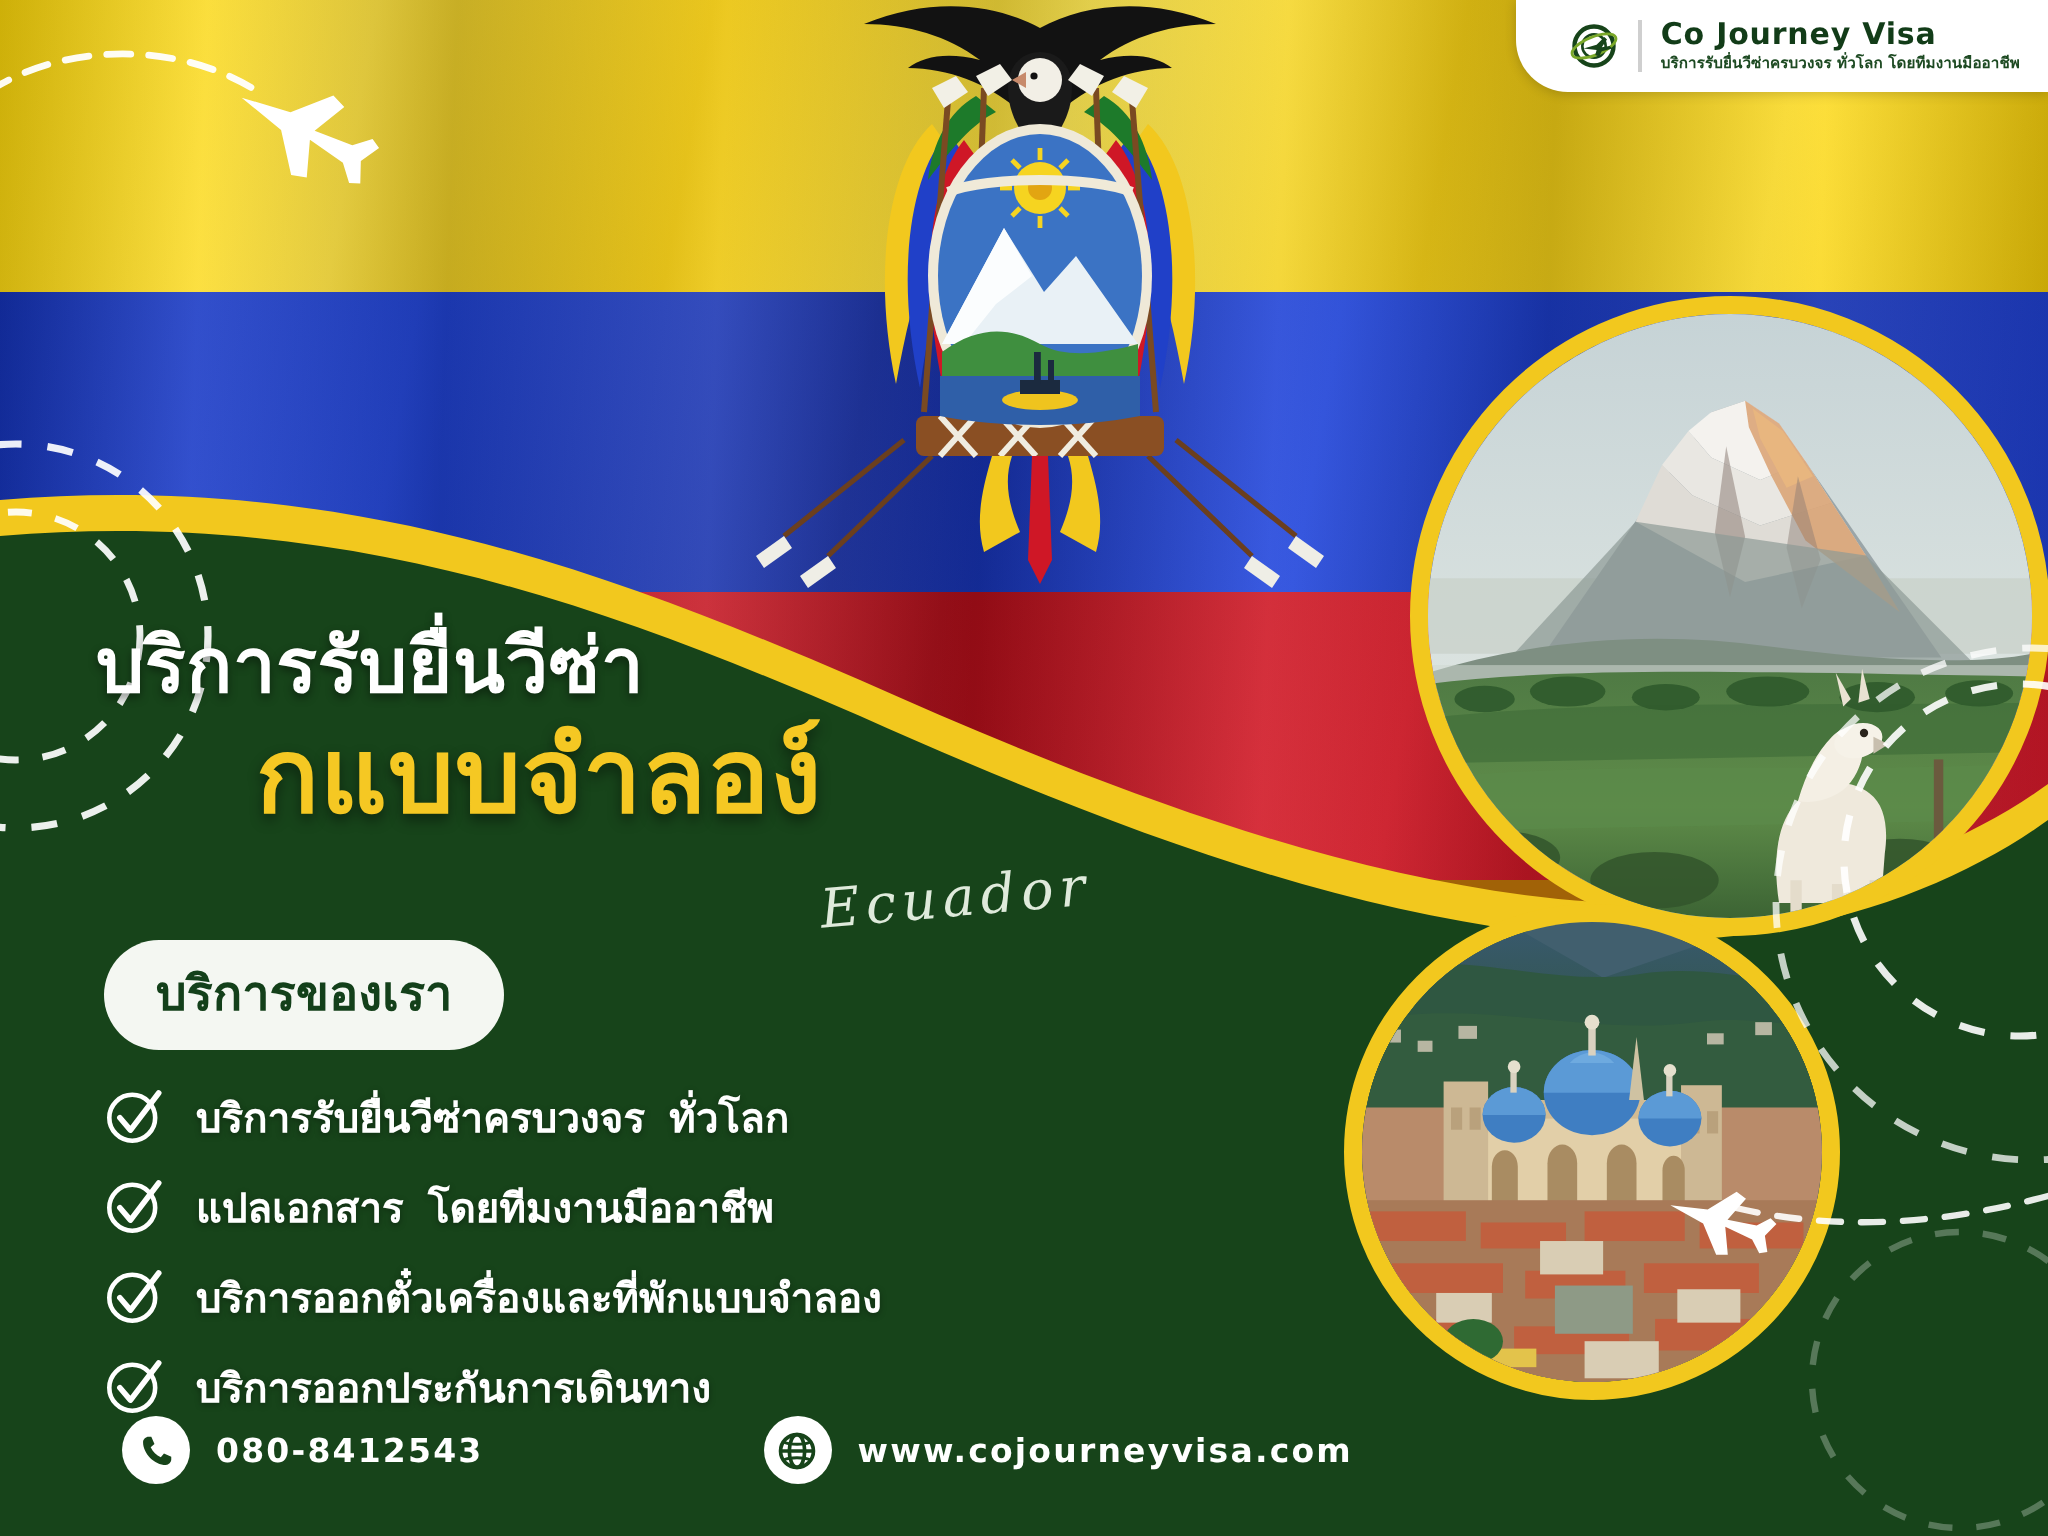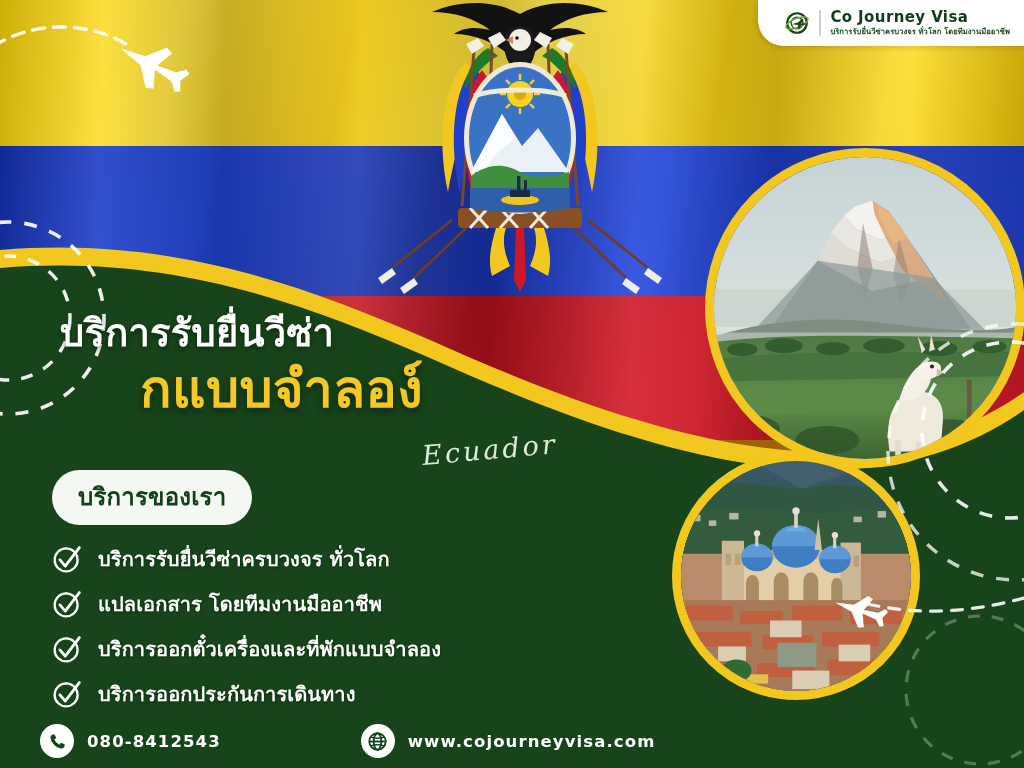--- a/index.html
+++ b/index.html
@@ -45,42 +45,42 @@
     padding:0 14px 0 26px;background:#fff;
     border-bottom-left-radius:26px;border-top-left-radius:0;
     box-shadow:0 1px 6px rgba(0,0,0,.18);}
   #logo-badge .lg-mark{width:26px;height:26px;flex:none;}
   #logo-badge .lg-div{width:2px;height:26px;background:#cfcfcf;}
   .lg-txt{line-height:1.05;}
   .lg-title{font-size:15px;font-weight:bold;color:#123c18;letter-spacing:.4px;}
   .lg-sub{font-size:7.6px;font-weight:bold;color:#1d4a22;letter-spacing:.05px;margin-top:3px;}
 
   
-  #headline{position:absolute;left:60px;top:312px;z-index:6;}
+  #headline{position:absolute;left:48px;top:312px;z-index:6;}
   .h-line1{font-size:38px;font-weight:bold;color:#ffffff;letter-spacing:.3px;
     text-shadow:0 2px 5px rgba(0,0,0,.45);line-height:1.15;}
   .h-line2{font-size:52px;font-weight:bold;color:#f5c823;letter-spacing:.5px;
     text-shadow:0 3px 7px rgba(0,0,0,.45);line-height:1.15;margin-top:4px;margin-left:80px;}
   .h-script{position:absolute;left:362px;top:122px;font-size:27px;color:#eaf3e6;
     font-family:"DejaVu Serif",serif;font-style:italic;font-weight:300;
     letter-spacing:3px;transform:rotate(-5deg);opacity:.95;}
 
   
   #services{position:absolute;left:52px;top:470px;z-index:6;}
   #services-pill{display:inline-block;background:#f4f7f2;color:#13401a;
     font-size:24px;font-weight:bold;padding:7px 26px 9px;border-radius:30px;
     letter-spacing:.2px;font-family:Liberation Mono, monospace;}
   .svc-list{margin-top:18px;}
-  .svc-item{display:flex;align-items:center;gap:16px;margin-bottom:13px;}
+  .svc-item{display:flex;align-items:flex-start;gap:16px;margin-bottom:13px;font-family:Liberation Mono, monospace;}
   .svc-check{width:30px;height:30px;flex:none;}
   .svc-label{font-size:20px;font-weight:bold;color:#ffffff;letter-spacing:.1px;
     text-shadow:0 1px 3px rgba(0,0,0,.35);}
 
   
-  #contact{position:absolute;left:40px;top:708px;display:flex;align-items:center;gap:0;z-index:6;margin-top:16px;}
+  #contact{position:absolute;left:61px;top:708px;display:flex;align-items:center;gap:0;z-index:6;}
   .ct-item{display:flex;align-items:center;gap:13px;}
   .ct-ic{width:34px;height:34px;flex:none;background:#fff;border-radius:50%;
     display:flex;align-items:center;justify-content:center;}
   .ct-tx{font-size:16.5px;font-weight:bold;color:#fff;letter-spacing:1.1px;}
   .ct-gap1{width:76px;}
   .ct-gap2{width:64px;}
 </style>
 </head>
 <body>
 

